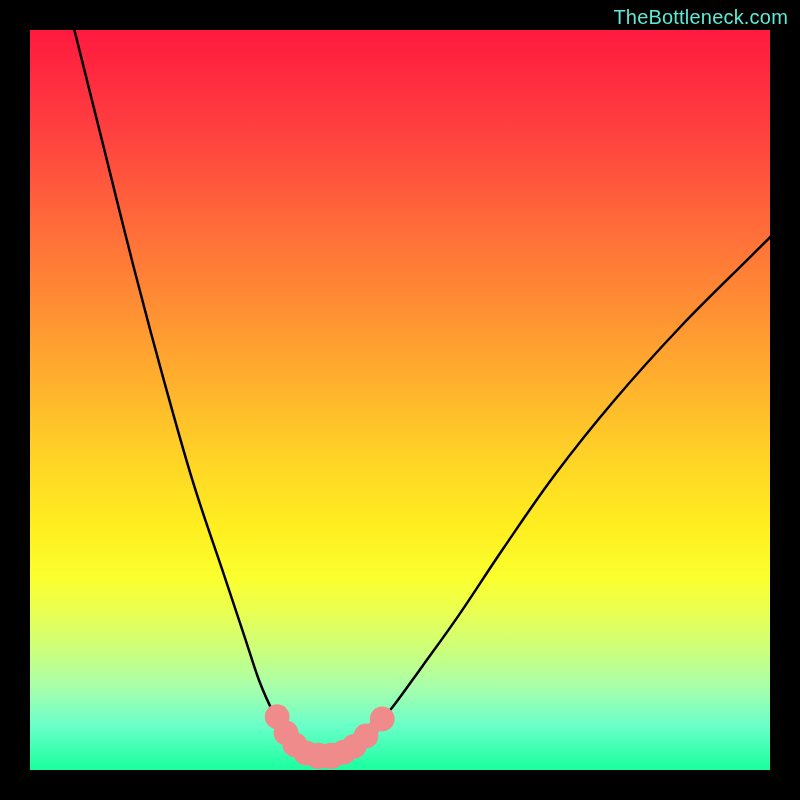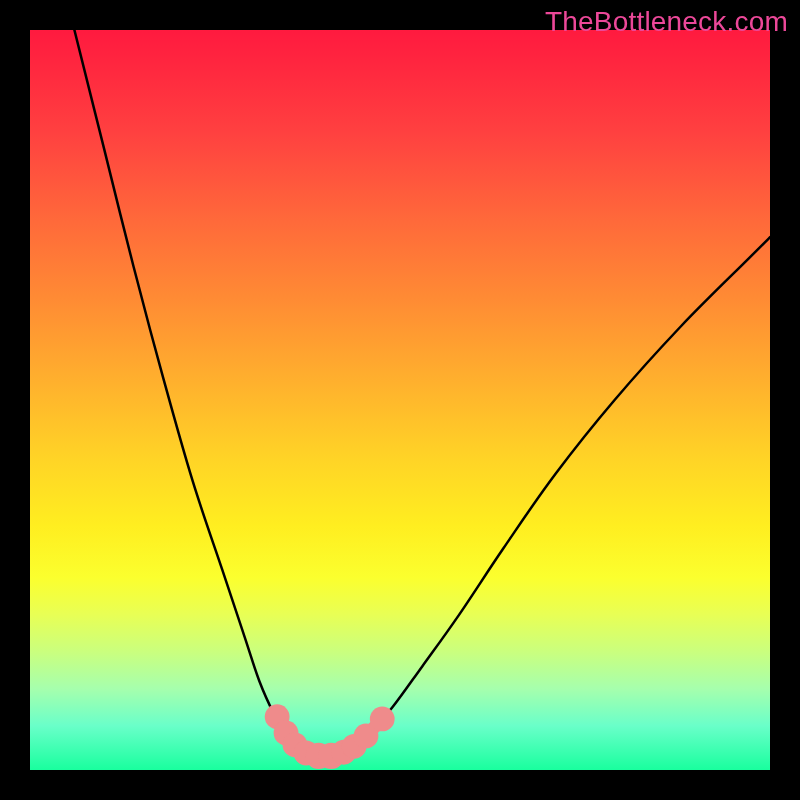--- a/index.html
+++ b/index.html
@@ -39,22 +39,22 @@
       #caff7e 84%,
       #a6ffad 89%,
       #6affc9 94%,
       #19ff9e 100%
     );
   }
   .watermark {
     position: absolute;
     top: 6px;
     right: 12px;
-    color: #ec4899;
-    font-size: 28px;
+    color: #5eead4;
+    font-size: 20px;
     letter-spacing: 0.2px;
     font-weight: 400;
     z-index: 10;
   }
   svg.curve {
     position: absolute;
     left: 0;
     top: 0;
     width: 740px;
     height: 740px;

